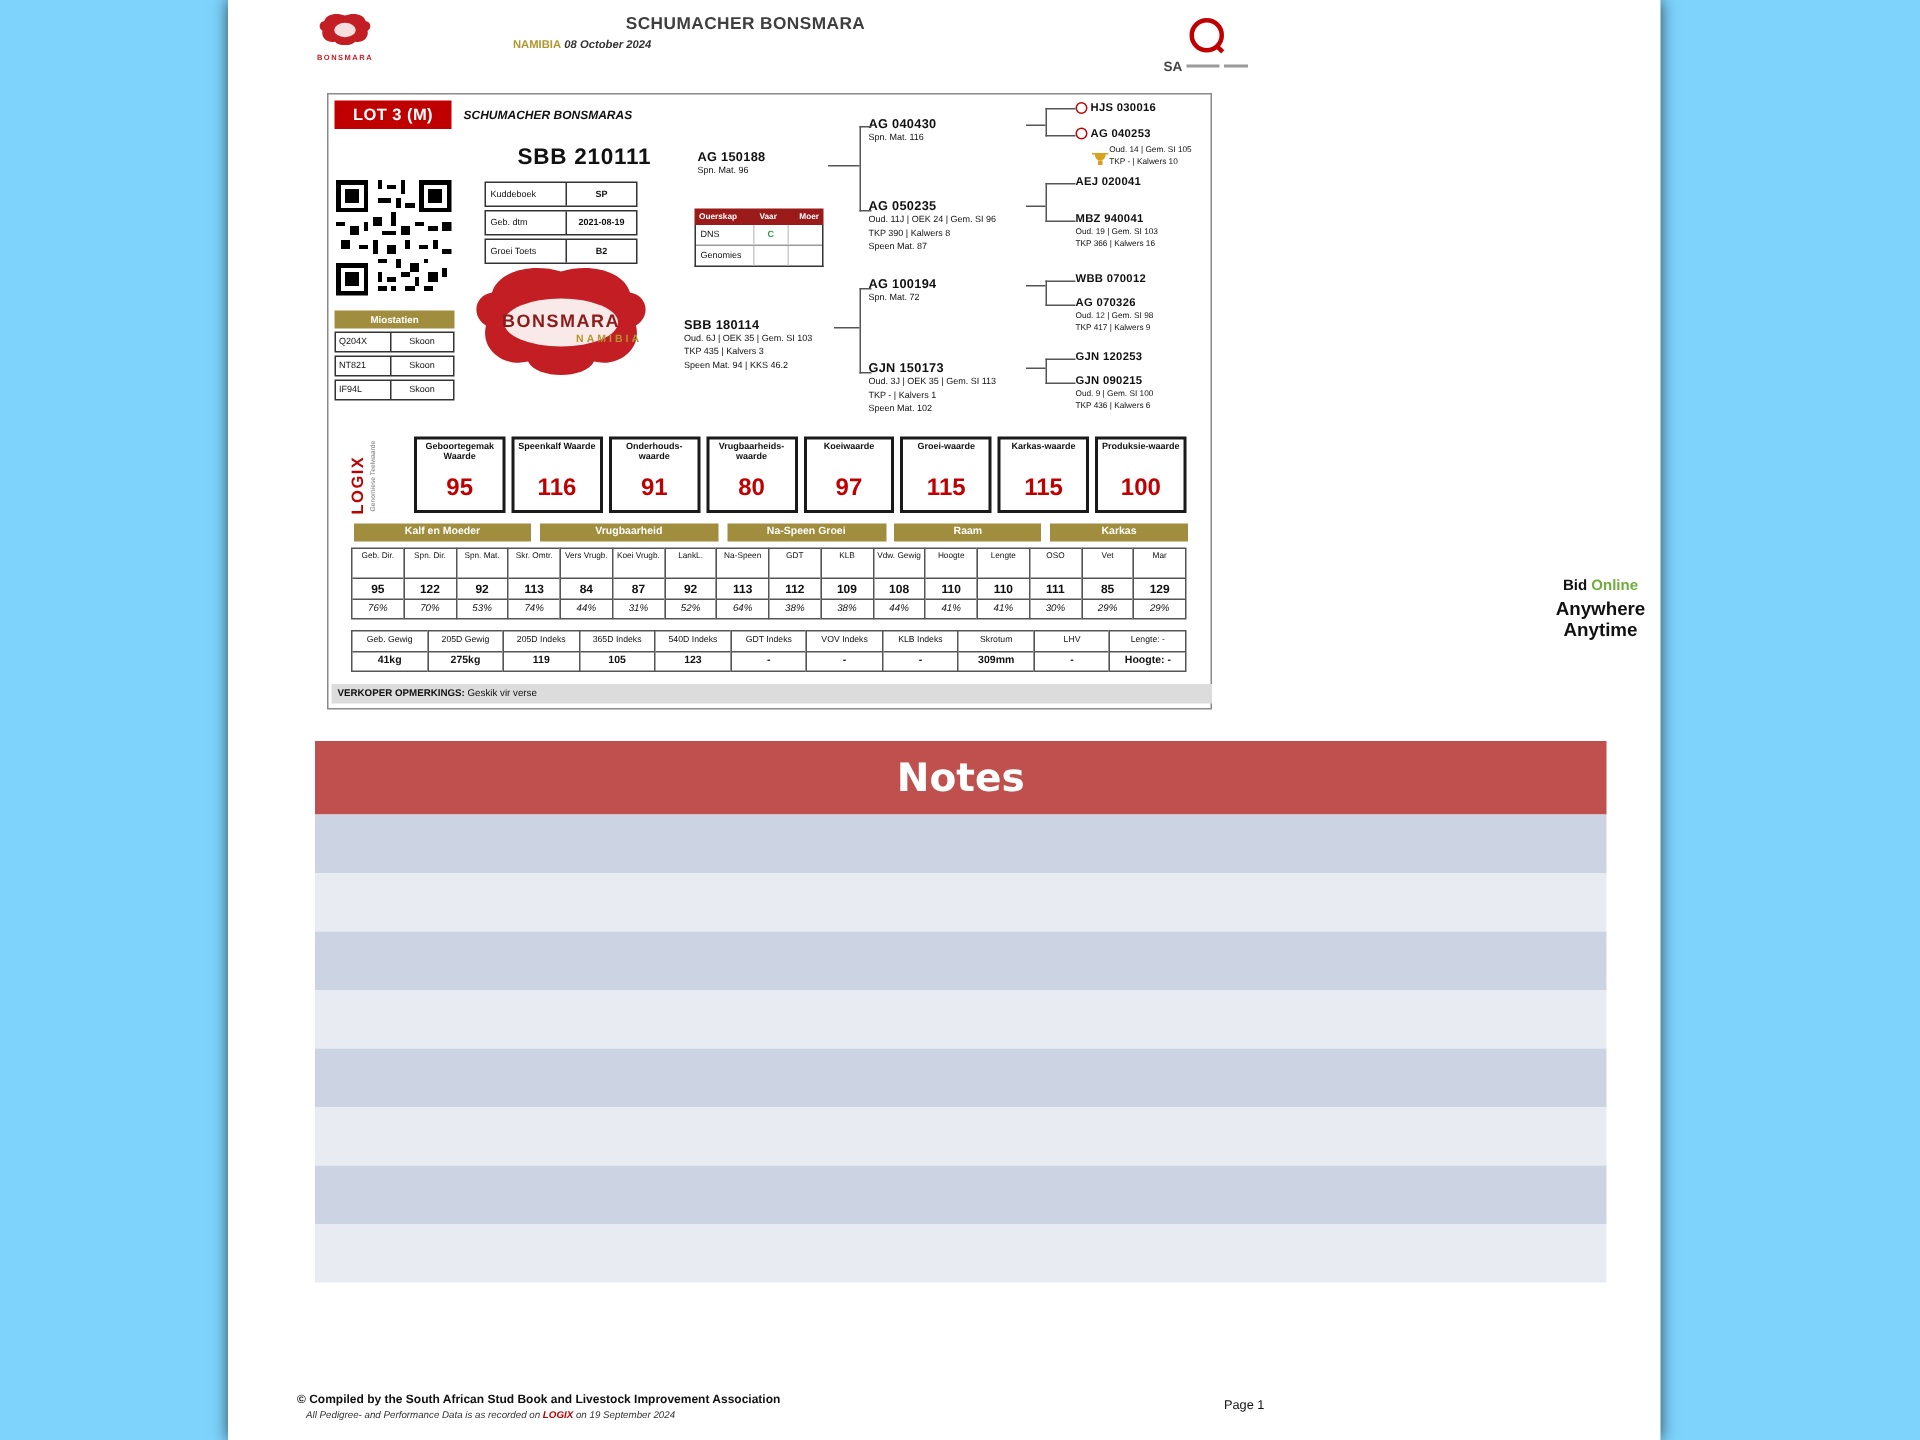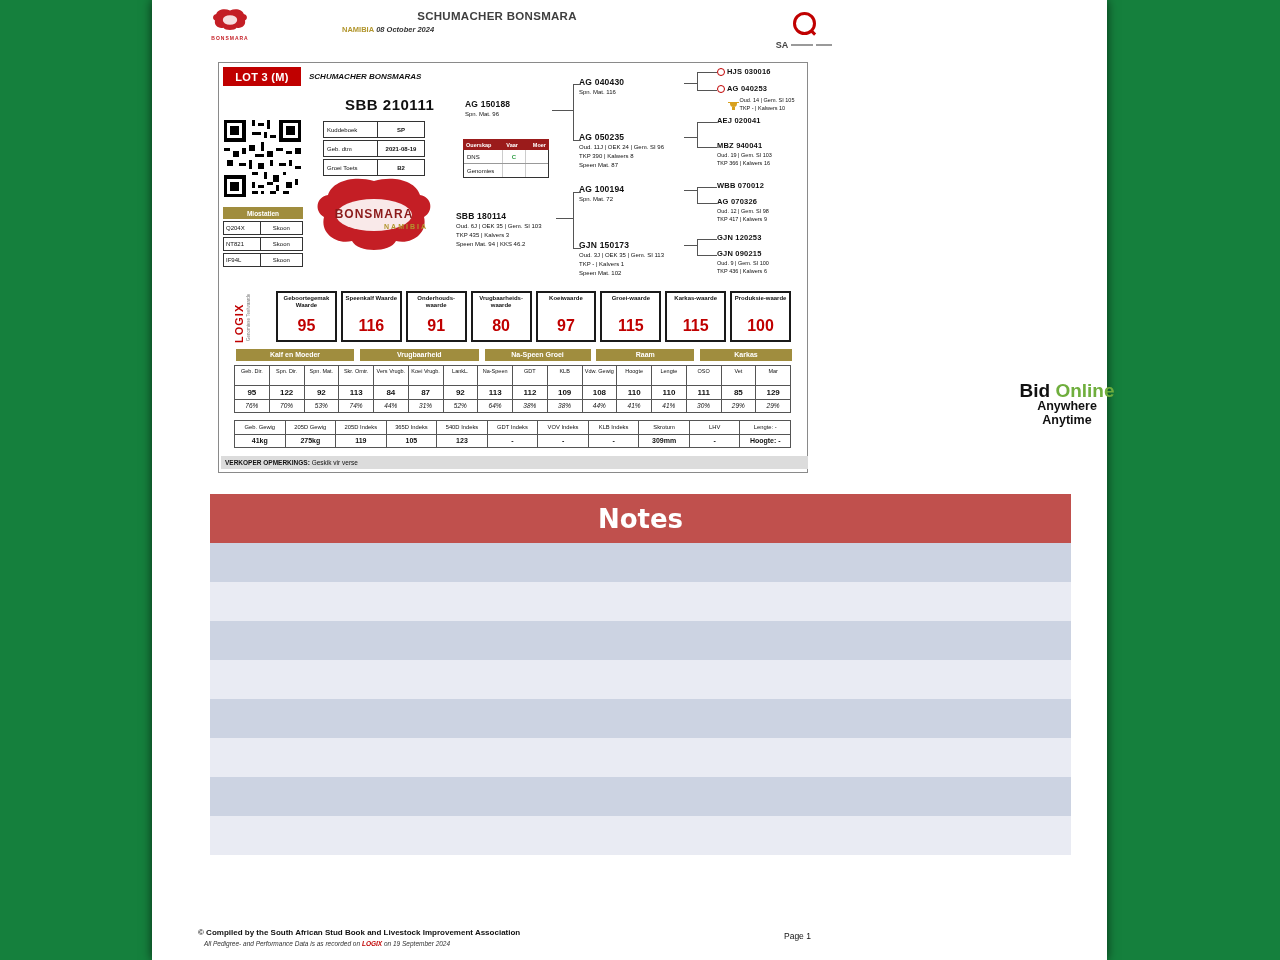--- a/index.html
+++ b/index.html
@@ -1,17 +1,17 @@
 <!DOCTYPE html>
 <html><head>
 <meta charset="utf-8">
 <style>
   html,body{margin:0;padding:0;}
   body{width:1280px;height:960px;background:#3d3d3d;font-family:"Liberation Sans",sans-serif;overflow:hidden;color:#111;}
-  .screen{position:relative;width:1280px;height:960px;background:#15803d;}
+  .screen{position:relative;width:1280px;height:960px;background:#7dd3fc;}
   .page{position:absolute;left:152px;top:0;width:955px;height:960px;background:#fff;box-shadow:0 0 10px rgba(0,0,0,.65);}
   .abs{position:absolute;}
 
   
   .h-logo{position:absolute;left:46px;top:8px;width:64px;height:36px;text-align:center;}
   .h-logo-text{font-size:5px;font-weight:bold;color:#c41e25;letter-spacing:1px;margin-top:-1px;}
   .h-title{position:absolute;left:190px;top:10px;width:310px;text-align:center;font-size:11.5px;font-weight:bold;color:#3f3f3f;letter-spacing:.3px;}
   .h-sub{position:absolute;left:190px;top:25px;width:310px;text-align:left;font-size:7.5px;}
   .h-country{color:#b2962e;font-weight:bold;}
   .h-date{font-style:italic;font-weight:bold;color:#333;}
@@ -119,36 +119,36 @@
   .sv-p1,.sv-p2{position:absolute;border-radius:50%;}
   .sv-p1{width:9px;height:9px;background:#222;left:8px;top:8px;}
   .sv-p2{width:9px;height:9px;background:#6fae3d;left:20px;top:7px;}
   .sv-b1,.sv-b2{position:absolute;border-radius:6px 6px 0 0;}
   .sv-b1{width:14px;height:13px;background:#222;left:5px;top:18px;}
   .sv-b2{width:14px;height:13px;background:#6fae3d;left:18px;top:17px;}
   .sv-col{display:flex;flex-direction:column;align-items:flex-start;}
   .sv-swift{font-size:16px;font-weight:bold;color:#111;line-height:17px;}
   .sv-vee{font-size:15px;font-weight:bold;color:#fff;background:#111;padding:0 4px;line-height:17px;letter-spacing:1px;}
   .sv-nam{font-size:6px;font-weight:bold;color:#fff;background:#6fae3d;padding:1px 3px;letter-spacing:1.5px;margin-top:1px;}
-  .sv-bid{margin-top:7px;text-align:center;font-size:19px;font-weight:bold;color:#111;line-height:16px;}
+  .sv-bid{margin-top:7px;text-align:center;font-size:10px;font-weight:bold;color:#111;line-height:16px;}
   .sv-online{color:#6fae3d;}
   .sv-line{font-size:12.5px;font-weight:bold;text-align:center;line-height:14px;color:#111;}
 
   
   .notes{position:absolute;left:58px;top:494px;width:861px;}
   .notes-header{height:49px;background:#c0504d;color:#fff;font-family:"DejaVu Sans",sans-serif;font-size:26px;font-weight:bold;display:flex;align-items:center;justify-content:center;}
   .notes-rows div{height:39px;}
   .notes-rows div:nth-of-type(odd){background:#ccd3e2;}
   .notes-rows div:nth-of-type(even){background:#e9ebf3;}
 
   
   .f1{position:absolute;left:46px;top:928px;font-size:8px;font-weight:bold;color:#111;}
   .f2{position:absolute;left:52px;top:940px;font-size:6.5px;font-style:italic;color:#333;}
   .f-logix{color:#c00000;font-weight:bold;}
-  .page-num{position:absolute;left:584px;top:931px;font-size:8.5px;color:#111;padding-left:48px;}
+  .page-num{position:absolute;left:616px;top:931px;font-size:8.5px;color:#111;padding-left:48px;}
 </style>
 </head>
 <body>
 
 <div class="screen">
   <div class="page">
 
     <div class="h-logo">
       <svg width="36" height="24" viewBox="0 0 60 40">
         <path d="M30,4 C20,0 9,3 7,10 C1,11 0,18 5,21 C3,29 11,35 19,33 C22,38 38,38 41,33 C49,35 57,29 55,21 C60,18 59,11 53,10 C51,3 40,0 30,4 Z" fill="#c41e25"></path>

